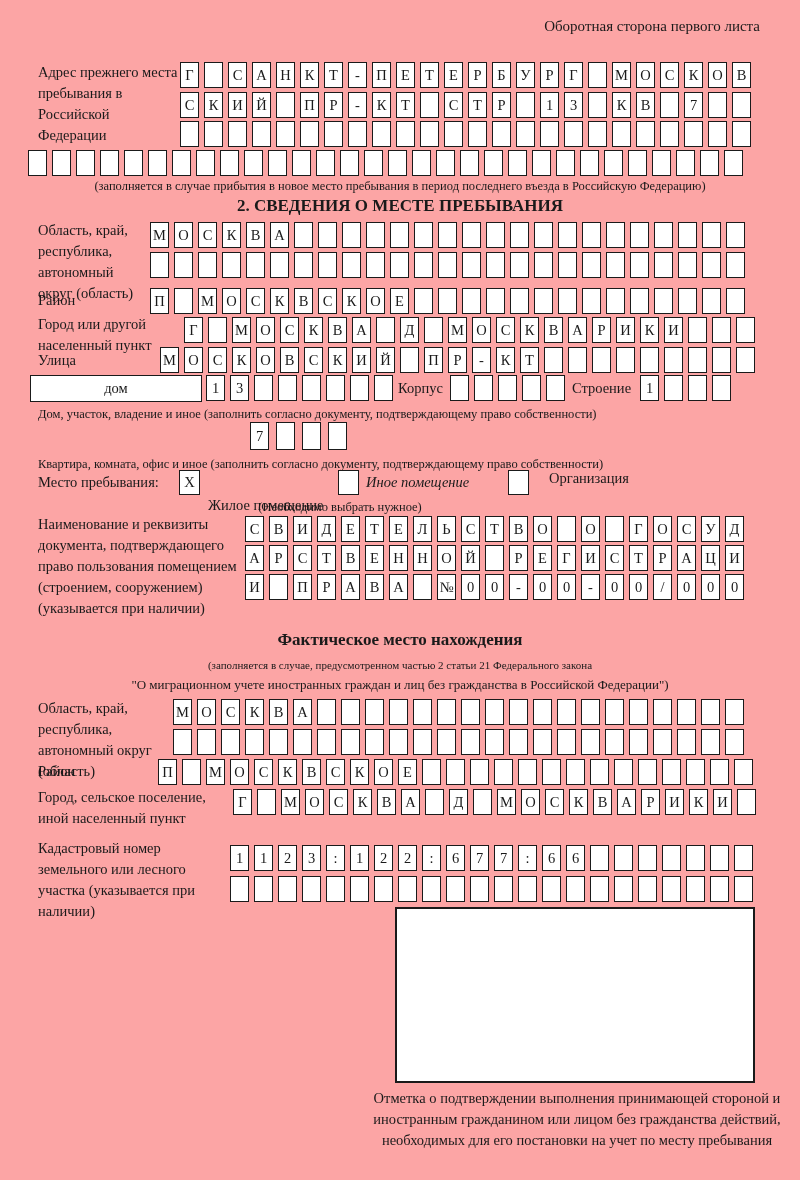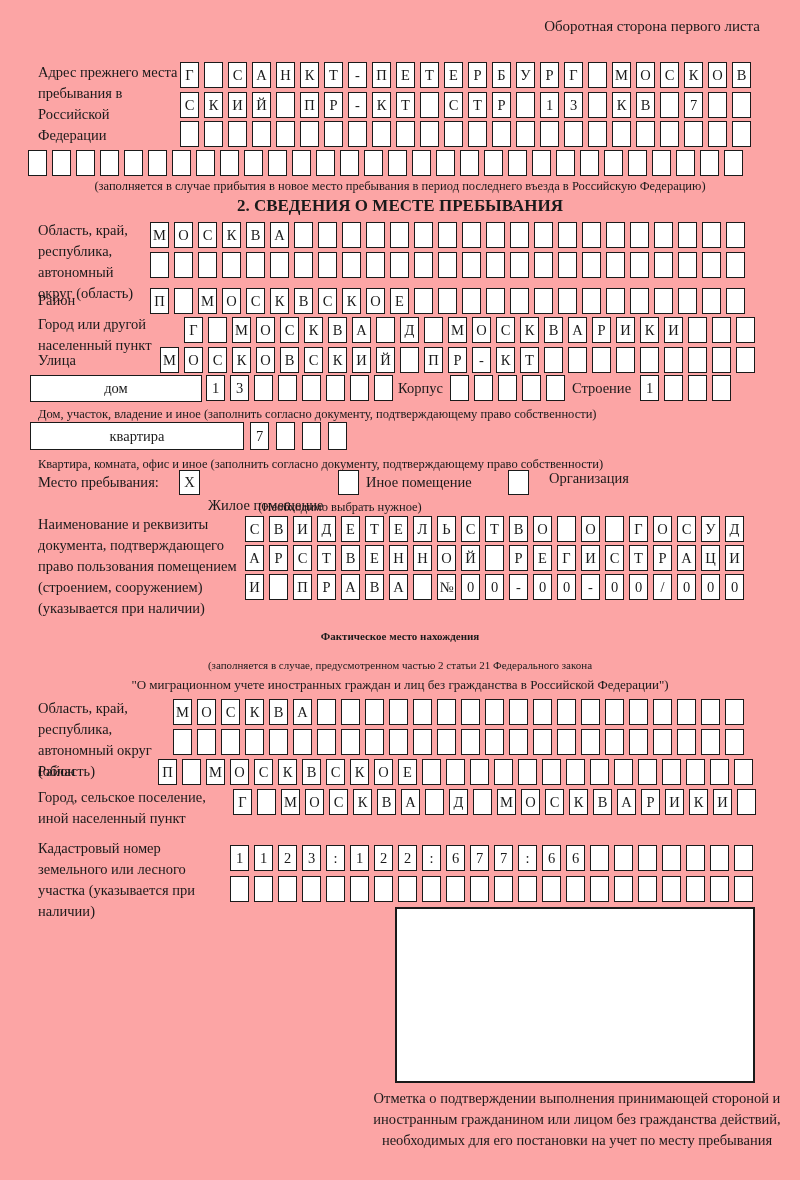--- a/index.html
+++ b/index.html
@@ -317,34 +317,33 @@
     </div>
   <div class="abs lbl" style="left:572px;top:378px;">Строение</div>
   <div class="abs cellrow" style="left:640px;top:375px;">
       <div class="cell">1</div>
       <div class="cell"></div>
       <div class="cell"></div>
       <div class="cell"></div>
     </div>
   <div class="abs note" style="left:38px;top:406px;">Дом, участок, владение и иное (заполнить согласно документу, подтверждающему право собственности)</div>
 
-  <div class="abs widebox" style="left:30px;top:422px;width:214px;height:28px;">квартира</div>
   <div class="abs cellrow tall wgap" style="left:250px;top:422px;">
       <div class="cell">7</div>
       <div class="cell"></div>
       <div class="cell"></div>
       <div class="cell"></div>
     </div>
   <div class="abs note" style="left:38px;top:456px;">Квартира, комната, офис и иное (заполнить согласно документу, подтверждающему право собственности)</div>
 
   <div class="abs lbl" style="left:38px;top:472px;">Место пребывания:</div>
   <div class="abs chk" style="left:179px;top:470px;">X</div>
   <div class="abs lbl" style="left:208px;top:472px;margin-top:23px;">Жилое помещение</div>
   <div class="abs chk" style="left:338px;top:470px;"></div>
-  <div class="abs lbl" style="left:366px;top:472px;">Иное помещение</div>
+  <div class="abs lbl" style="left:366px;top:472px;font-style:italic;">Иное помещение</div>
   <div class="abs chk" style="left:508px;top:470px;"></div>
   <div class="abs lbl" style="left:549px;top:468px;">Организация</div>
   <div class="abs note" style="left:180px;top:499px;width:320px;text-align:center;">(Необходимо выбрать нужное)</div>
 
   <div class="abs lbl" style="left:38px;top:514px;width:207px;">Наименование и реквизиты документа, подтверждающего право пользования помещением (строением, сооружением) (указывается при наличии)</div>
   <div class="abs cellrow" style="left:245px;top:516px;">
       <div class="cell">С</div>
       <div class="cell">В</div>
       <div class="cell">И</div>
       <div class="cell">Д</div>
@@ -406,21 +405,21 @@
       <div class="cell">0</div>
       <div class="cell">-</div>
       <div class="cell">0</div>
       <div class="cell">0</div>
       <div class="cell">/</div>
       <div class="cell">0</div>
       <div class="cell">0</div>
       <div class="cell">0</div>
     </div>
 
-  <div class="abs ttl ctr" style="top:630px;font-size:11px;">Фактическое место нахождения</div>
+  <div class="abs ttl ctr" style="top:630px;font-size:17px;">Фактическое место нахождения</div>
   <div class="abs note ctr" style="top:657px;font-size:11px;">(заполняется в случае, предусмотренном частью 2 статьи 21 Федерального закона</div>
   <div class="abs note ctr" style="top:677px;font-size:13px;">"О миграционном учете иностранных граждан и лиц без гражданства в Российской Федерации")</div>
 
   <div class="abs lbl" style="left:38px;top:698px;width:135px;">Область, край, республика, автономный округ (область)</div>
   <div class="abs cellrow" style="left:173px;top:699px;">
       <div class="cell">М</div>
       <div class="cell">О</div>
       <div class="cell">С</div>
       <div class="cell">К</div>
       <div class="cell">В</div>

